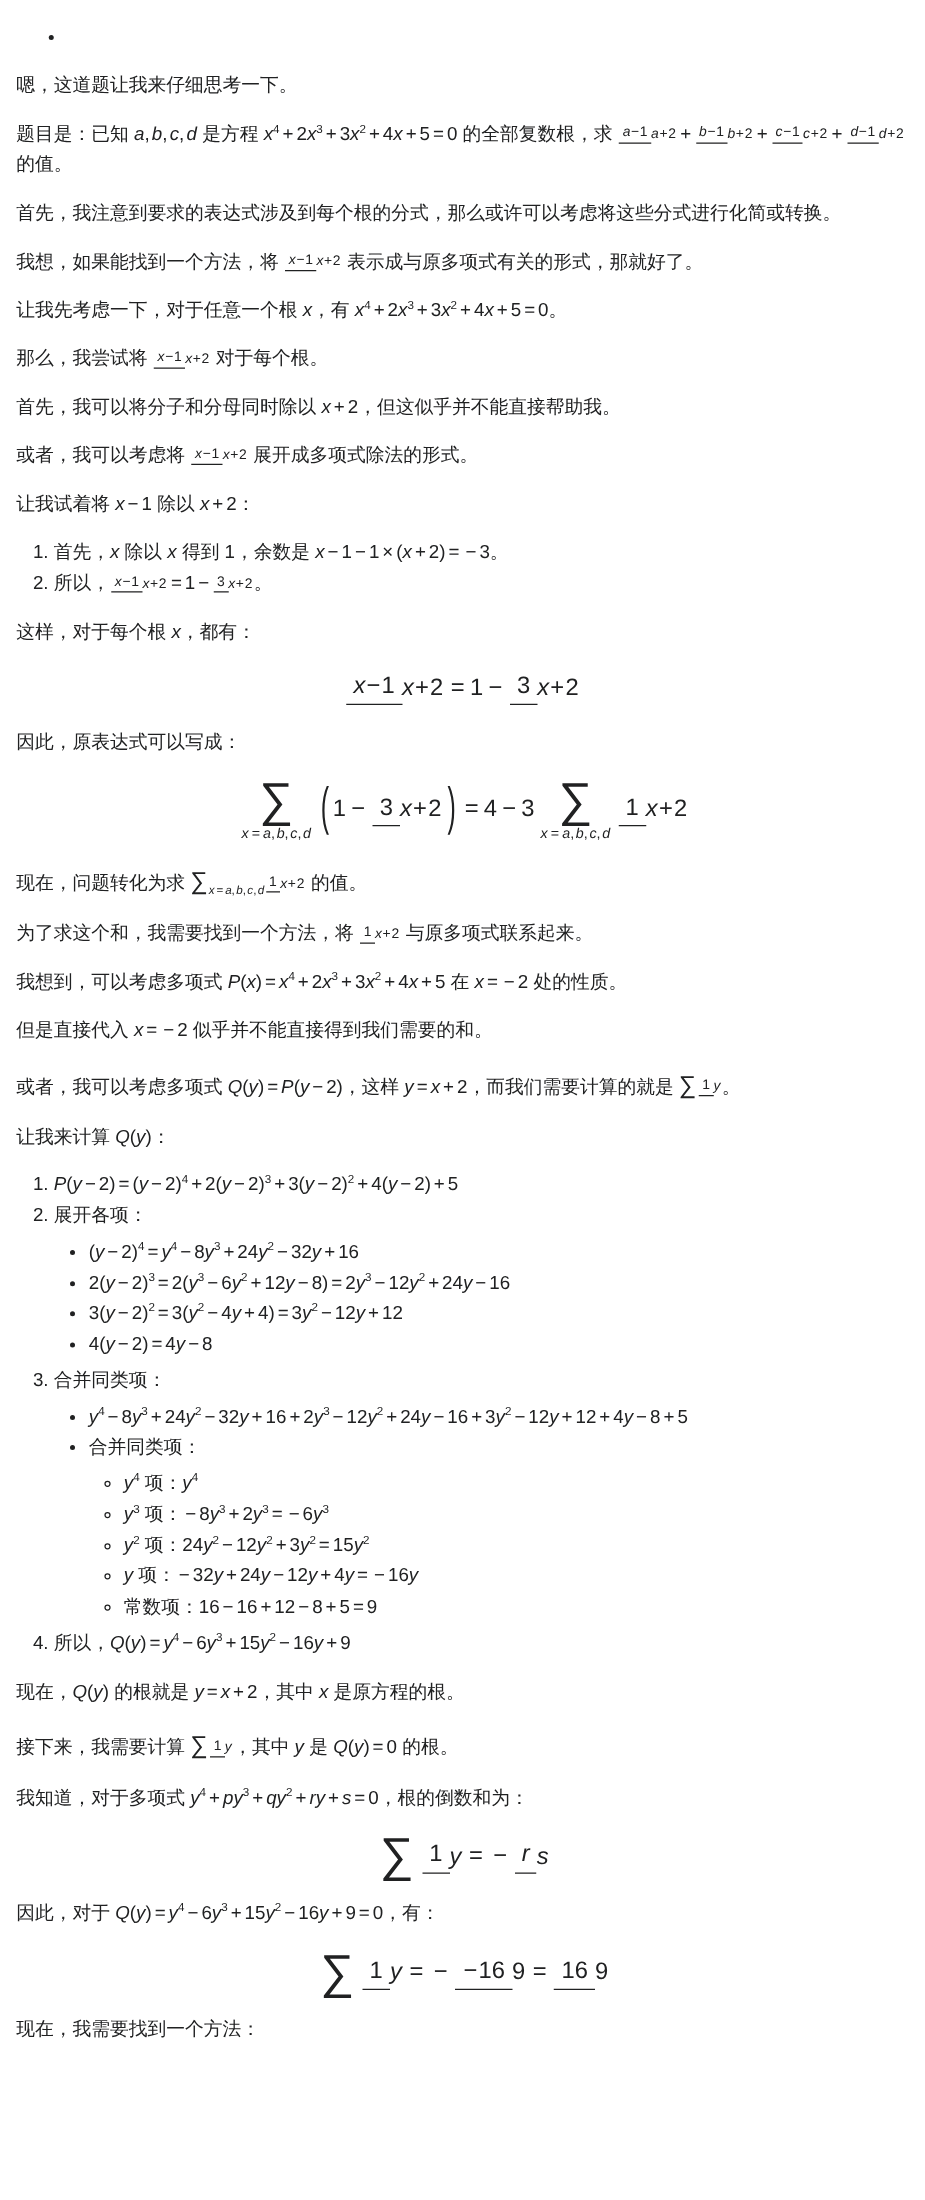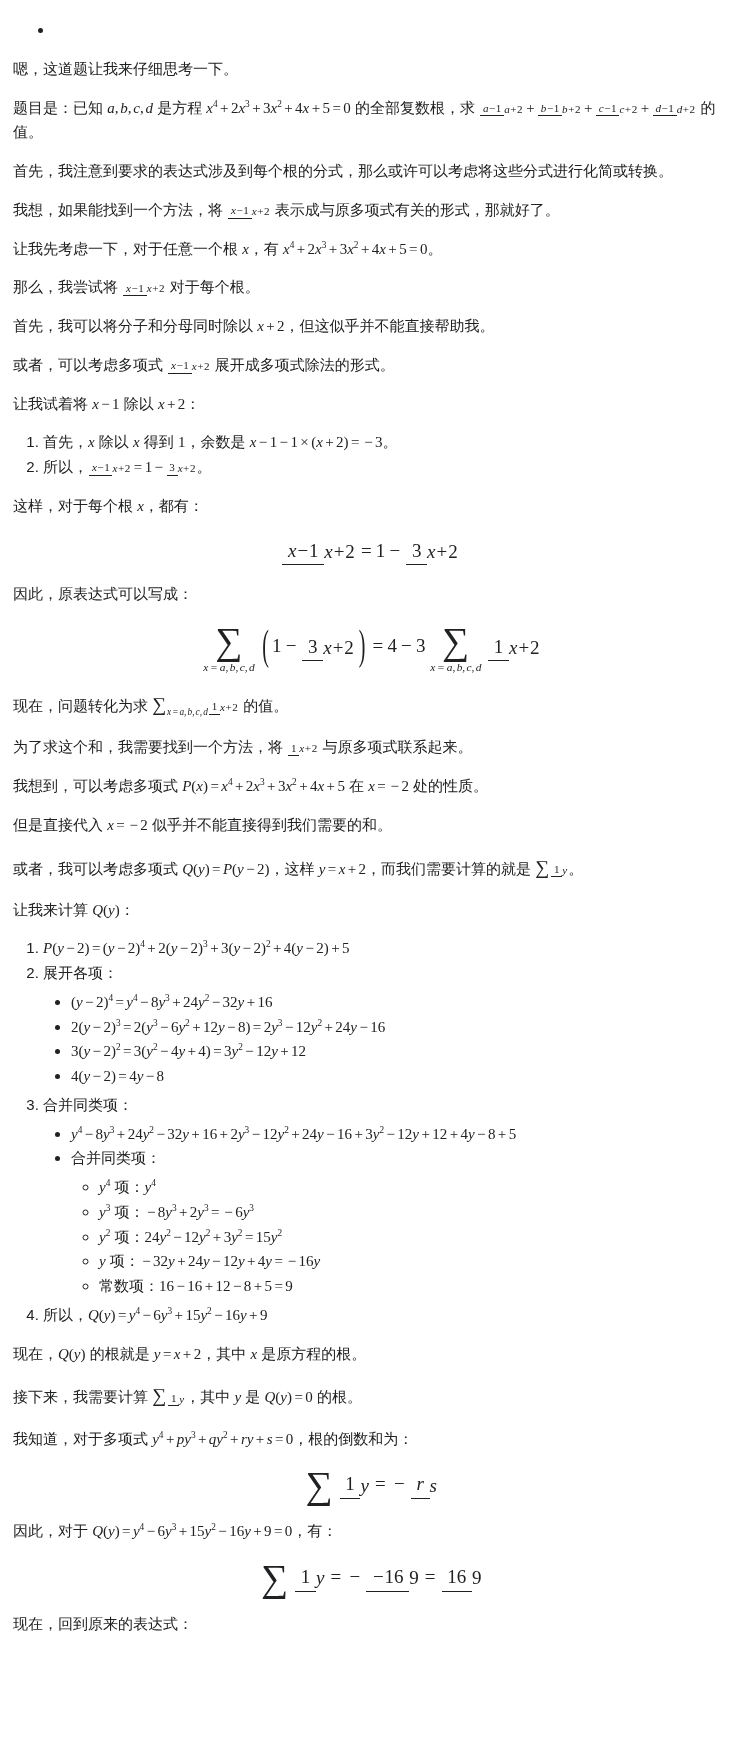--- a/index.html
+++ b/index.html
@@ -12,21 +12,21 @@
   }
   main{padding:8px 13px 30px 13px;}
   p{margin:14px 0;}
   ol{margin:13px 0;padding-left:30px;}
   ul{margin:4px 0;padding-left:28px;}
   ul.empty-bullet{margin:10px 0;padding-left:41px;list-style:disc;}
   ul.disc{list-style:disc;}
   ul.circle{list-style:circle;}
   li{margin:0 0;}
   
-  .m{font-family:Liberation Serif, serif;white-space:nowrap;}
+  .m{font-family:Liberation Sans, sans-serif;white-space:nowrap;}
   .mi{font-style:italic;}
   .mo{padding:0 0.16em;}
   .mc{padding-right:0.12em;}
   .mn{}
   sup{font-size:0.62em;line-height:0;}
   sub{font-size:0.62em;line-height:0;vertical-align:-0.45em;}
   .frac{display:inline-flex;flex-direction:row;text-align:center;
         vertical-align:middle;line-height:1.15;font-size:0.74em;padding:0 0.1em;}
   .frac .fn{display:block;border-bottom:1px solid currentColor;padding:0 0.25em 0.08em 0.25em;}
   .frac .fd{display:block;padding-top:0.08em;}
@@ -72,21 +72,21 @@
       <p><span>我想，如果能找到一个方法，将 </span><span class="m"><span class="frac">
             <span class="fn"><span class="grp"><span class="mi">x</span><span class="mo">−</span><span class="mn">1</span></span></span>
             <span class="fd"><span class="grp"><span class="mi">x</span><span class="mo">+</span><span class="mn">2</span></span></span>
           </span></span><span> 表示成与原多项式有关的形式，那就好了。</span></p>
       <p><span>让我先考虑一下，对于任意一个根 </span><span class="m"><span class="mi">x</span></span><span>，有 </span><span class="m"><span class="mi">x</span><sup><span class="grp"><span class="mn">4</span></span></sup><span class="mo">+</span><span class="mn">2</span><span class="mi">x</span><sup><span class="grp"><span class="mn">3</span></span></sup><span class="mo">+</span><span class="mn">3</span><span class="mi">x</span><sup><span class="grp"><span class="mn">2</span></span></sup><span class="mo">+</span><span class="mn">4</span><span class="mi">x</span><span class="mo">+</span><span class="mn">5</span><span class="mo">=</span><span class="mn">0</span></span><span>。</span></p>
       <p><span>那么，我尝试将 </span><span class="m"><span class="frac">
             <span class="fn"><span class="grp"><span class="mi">x</span><span class="mo">−</span><span class="mn">1</span></span></span>
             <span class="fd"><span class="grp"><span class="mi">x</span><span class="mo">+</span><span class="mn">2</span></span></span>
           </span></span><span> 对于每个根。</span></p>
       <p><span>首先，我可以将分子和分母同时除以 </span><span class="m"><span class="mi">x</span><span class="mo">+</span><span class="mn">2</span></span><span>，但这似乎并不能直接帮助我。</span></p>
-      <p><span>或者，可以考虑多项式 </span><span class="m"><span class="frac">
+      <p><span>或者，我可以考虑将 </span><span class="m"><span class="frac">
             <span class="fn"><span class="grp"><span class="mi">x</span><span class="mo">−</span><span class="mn">1</span></span></span>
             <span class="fd"><span class="grp"><span class="mi">x</span><span class="mo">+</span><span class="mn">2</span></span></span>
           </span></span><span> 展开成多项式除法的形式。</span></p>
       <p><span>让我试着将 </span><span class="m"><span class="mi">x</span><span class="mo">−</span><span class="mn">1</span></span><span> 除以 </span><span class="m"><span class="mi">x</span><span class="mo">+</span><span class="mn">2</span></span><span>：</span></p>
       <ol>
         <li><span>首先，</span><span class="m"><span class="mi">x</span></span><span> 除以 </span><span class="m"><span class="mi">x</span></span><span> 得到 </span><span class="m"><span class="mn">1</span></span><span>，余数是 </span><span class="m"><span class="mi">x</span><span class="mo">−</span><span class="mn">1</span><span class="mo">−</span><span class="mn">1</span><span class="mo">×</span><span class="mn">(</span><span class="mi">x</span><span class="mo">+</span><span class="mn">2</span><span class="mn">)</span><span class="mo">=</span><span class="mo">−</span><span class="mn">3</span></span><span>。</span></li>
         <li><span>所以，</span><span class="m"><span class="frac">
               <span class="fn"><span class="grp"><span class="mi">x</span><span class="mo">−</span><span class="mn">1</span></span></span>
               <span class="fd"><span class="grp"><span class="mi">x</span><span class="mo">+</span><span class="mn">2</span></span></span>
             </span><span class="mo">=</span><span class="mn">1</span><span class="mo">−</span><span class="frac">
@@ -172,16 +172,16 @@
           </span><span class="frac">
             <span class="fn"><span class="grp"><span class="mn">1</span></span></span>
             <span class="fd"><span class="grp"><span class="mi">y</span></span></span>
           </span><span class="mo">=</span><span class="mo">−</span><span class="frac">
             <span class="fn"><span class="grp"><span class="mo">−</span><span class="mn">1</span><span class="mn">6</span></span></span>
             <span class="fd"><span class="grp"><span class="mn">9</span></span></span>
           </span><span class="mo">=</span><span class="frac">
             <span class="fn"><span class="grp"><span class="mn">1</span><span class="mn">6</span></span></span>
             <span class="fd"><span class="grp"><span class="mn">9</span></span></span>
           </span></span></div>
-      <p><span>现在，回到原来的表达式：</span></p>
+      <p><span>现在，我需要找到一个方法：</span></p>
       <div class="display"></div>
     </div>
 </main>
 
 </body></html>

